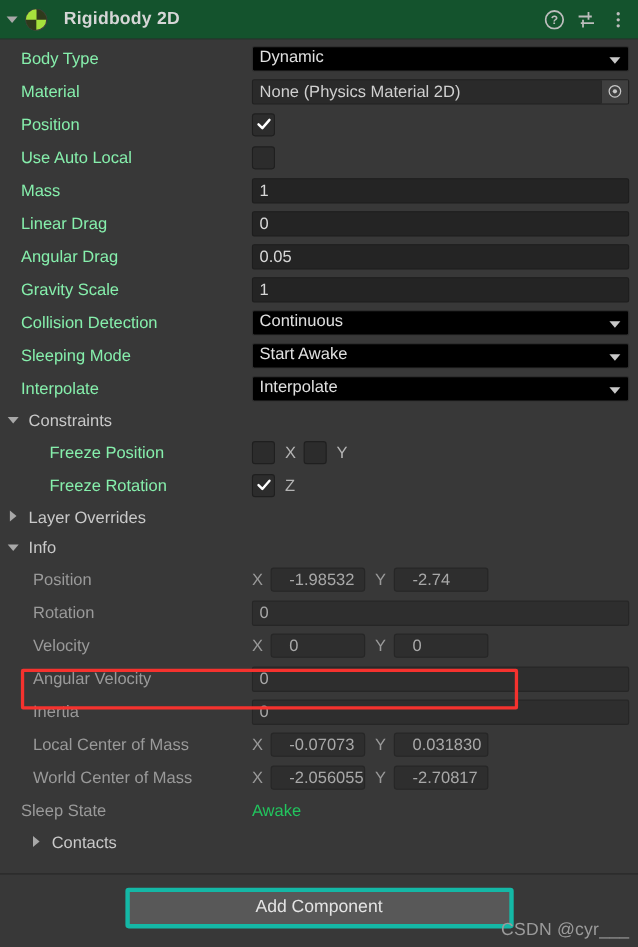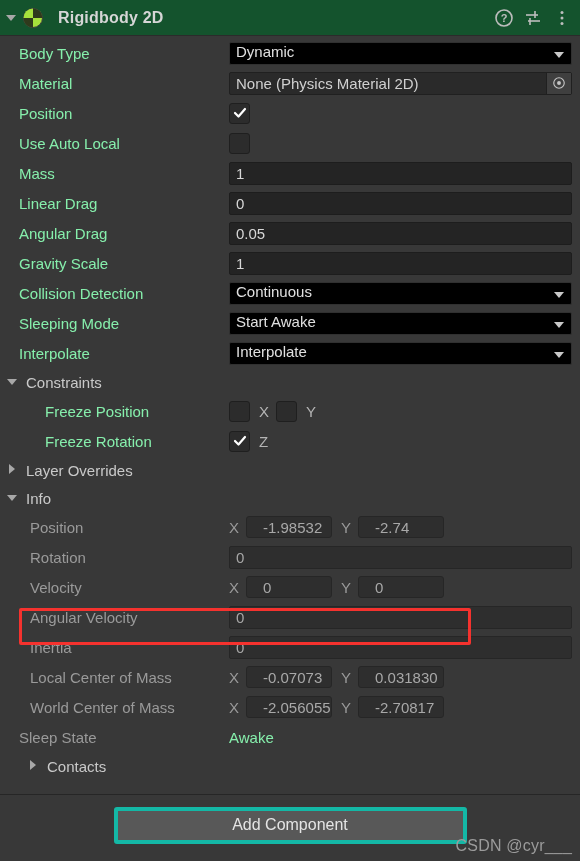--- a/index.html
+++ b/index.html
@@ -226,21 +226,21 @@
     align-items: center;
     padding: 0 16px;
     box-sizing: border-box;
     color: #a8a8a8;
     font-size: 15px;
     overflow: hidden;
     white-space: nowrap;
     flex: 0 0 86px;
   }
   .infoval {
-    color: #86efac;
+    color: #22c55e;
     font-size: 15px;
   }
 
   
   .highlight-box {
     position: absolute;
     border: 3px solid #f5322e;
     border-radius: 2px;
     pointer-events: none;
     box-sizing: border-box;

